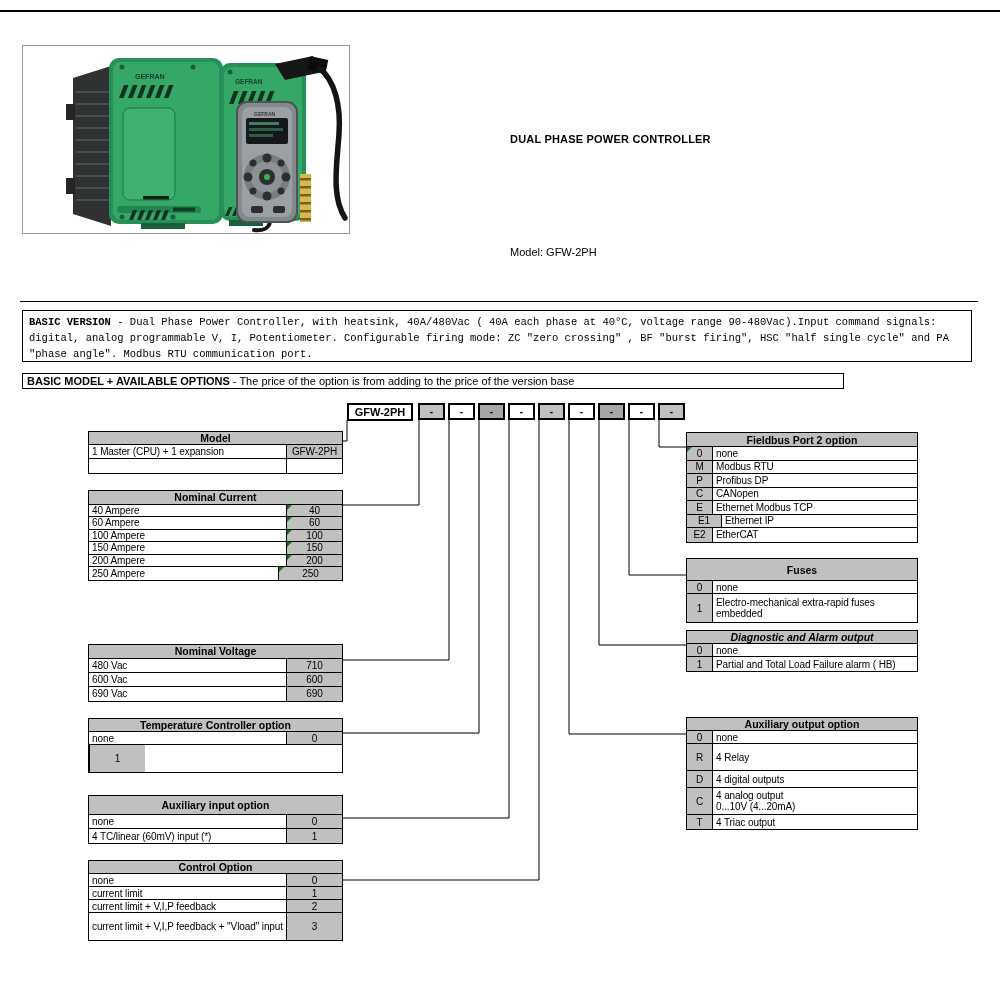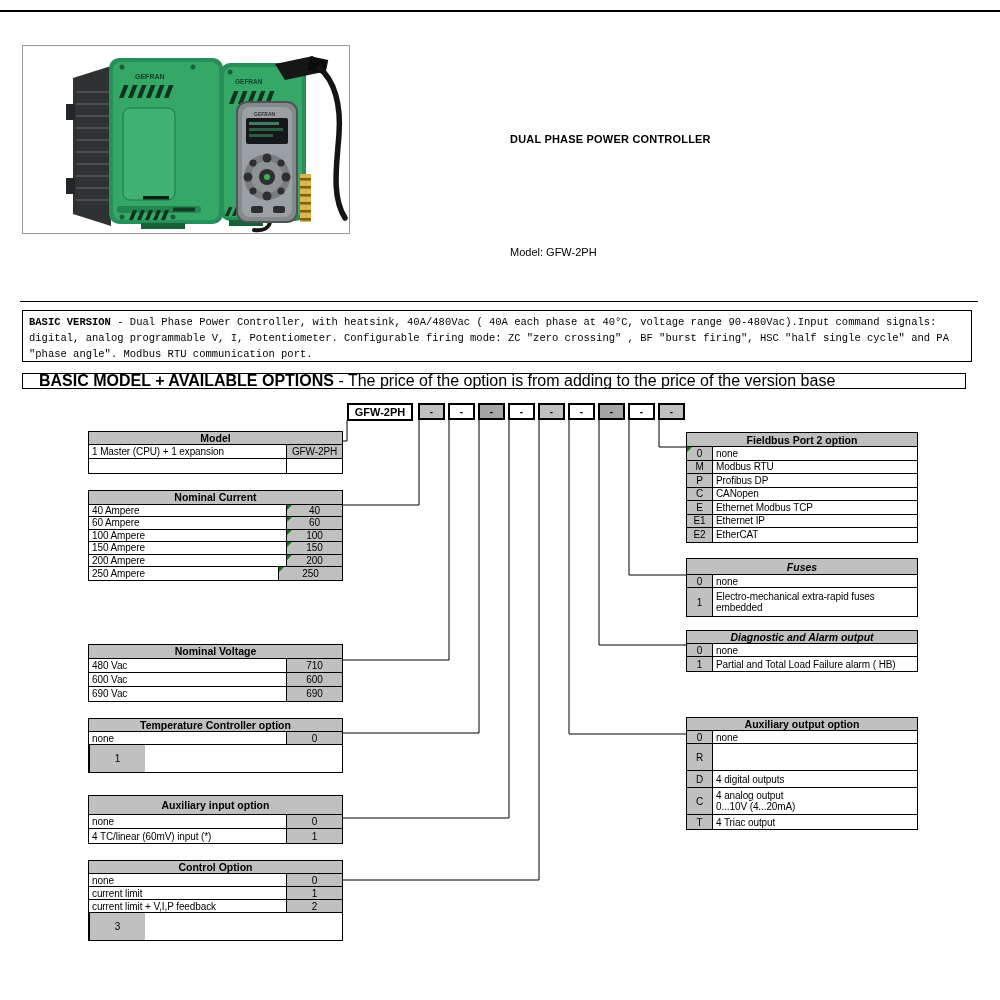--- a/index.html
+++ b/index.html
@@ -5,22 +5,22 @@
   html,body{margin:0;padding:0;background:#fff;}
   #canvas{position:relative;width:1000px;height:1000px;background:#fff;overflow:hidden;
           font-family:"Liberation Sans","DejaVu Sans",sans-serif;color:#000;}
   .top-rule{position:absolute;left:0;top:10px;width:1000px;height:2px;background:#000;}
   .mid-rule{position:absolute;left:20px;top:301px;width:958px;height:1px;background:#000;}
   .photo-frame{position:absolute;left:22px;top:45px;width:326px;height:187px;border:1px solid #9a9a9a;background:#fff;}
   .doc-title{position:absolute;left:510px;top:133px;font-size:11px;font-weight:bold;letter-spacing:0.2px;}
   .model-label{position:absolute;left:510px;top:246px;font-size:11px;}
   .desc-box{position:absolute;left:22px;top:310px;width:950px;height:52px;box-sizing:border-box;
             border:1px solid #000;padding:4px 6px;font-size:10.5px;line-height:1.5;font-family:Liberation Mono, monospace;}
-  .options-bar{position:absolute;left:22px;top:373px;width:944px;height:16px;box-sizing:border-box;
-               border:1px solid #000;padding:0 16px;font-size:16px;display:flex;align-items:center;
+  .options-bar{position:absolute;left:22px;top:373px;width:822px;height:16px;box-sizing:border-box;
+               border:1px solid #000;padding:0 4px;font-size:11px;display:flex;align-items:center;
                white-space:pre;overflow:hidden;}
   .b{font-weight:bold;}
   .code-base{position:absolute;left:347px;top:403px;width:66px;height:18px;box-sizing:border-box;
              border:2px solid #000;background:#fff;display:flex;align-items:center;justify-content:center;
              font-weight:bold;font-size:11px;z-index:3;}
   .dash-box{position:absolute;top:403px;width:27px;height:17px;box-sizing:border-box;border:2px solid #000;
             display:flex;align-items:center;justify-content:center;font-weight:bold;font-size:10px;z-index:3;}
   #connector-layer{position:absolute;left:0;top:0;width:1000px;height:1000px;z-index:1;}
   #connector-layer polyline{fill:none;stroke:#000;stroke-width:1;}
   .option-table{position:absolute;background:#fff;border:1.5px solid #000;z-index:2;font-size:10px;}
@@ -242,20 +242,21 @@
         </div>
         <div class="tbl-row" style="height: 13px;">
           <div class="cell-label">current limit</div>
           <div class="cell-code" style="width: 56px;">1</div>
         </div>
         <div class="tbl-row" style="height: 13px;">
           <div class="cell-label">current limit +  V,I,P feedback</div>
           <div class="cell-code" style="width: 56px;">2</div>
         </div>
         <div class="tbl-row" style="height: 27px;">
+          <div class="cell-label">current limit +  V,I,P feedback + "Vload" input</div>
           <div class="cell-code" style="width: 56px;">3</div>
         </div>
       </div>
       <div class="option-table side-left" style="left: 686px; top: 432px; width: 230px;">
         <div class="tbl-header" style="height: 14px;">Fieldbus Port 2 option</div>
         <div class="tbl-row" style="height: 13.5px;">
           <div class="cell-code" style="width: 26px;"><div class="flag"></div>0</div>
           <div class="cell-label">none</div>
         </div>
         <div class="tbl-row" style="height: 13.5px;">
@@ -268,30 +269,30 @@
         </div>
         <div class="tbl-row" style="height: 13.5px;">
           <div class="cell-code" style="width: 26px;">C</div>
           <div class="cell-label">CANopen</div>
         </div>
         <div class="tbl-row" style="height: 13.5px;">
           <div class="cell-code" style="width: 26px;">E</div>
           <div class="cell-label">Ethernet Modbus TCP</div>
         </div>
         <div class="tbl-row" style="height: 13.5px;">
-          <div class="cell-code" style="width: 26px;">E1</div>
+          <div class="cell-code" style="width: 35px;">E1</div>
           <div class="cell-label">Ethernet IP</div>
         </div>
         <div class="tbl-row" style="height: 13.5px;">
           <div class="cell-code" style="width: 26px;">E2</div>
           <div class="cell-label">EtherCAT</div>
         </div>
       </div>
       <div class="option-table side-left" style="left: 686px; top: 558px; width: 230px;">
-        <div class="tbl-header" style="height: 16px; font-style: italic;">Fuses</div>
+        <div class="tbl-header" style="height: 22px;">Fuses</div>
         <div class="tbl-row" style="height: 13px;">
           <div class="cell-code" style="width: 26px;">0</div>
           <div class="cell-label">none</div>
         </div>
         <div class="tbl-row" style="height: 28px;">
           <div class="cell-code" style="width: 26px;">1</div>
           <div class="cell-label">Electro-mechanical extra-rapid fuses embedded</div>
         </div>
       </div>
       <div class="option-table side-left" style="left: 686px; top: 630px; width: 230px;">
@@ -306,20 +307,21 @@
         </div>
       </div>
       <div class="option-table side-left" style="left: 686px; top: 717px; width: 230px;">
         <div class="tbl-header" style="height: 13px;">Auxiliary output option</div>
         <div class="tbl-row" style="height: 13px;">
           <div class="cell-code" style="width: 26px;">0</div>
           <div class="cell-label">none</div>
         </div>
         <div class="tbl-row" style="height: 27px;">
           <div class="cell-code" style="width: 26px;">R</div>
+          <div class="cell-label">4 Relay</div>
         </div>
         <div class="tbl-row" style="height: 17px;">
           <div class="cell-code" style="width: 26px;">D</div>
           <div class="cell-label">4 digital outputs</div>
         </div>
         <div class="tbl-row" style="height: 27px;">
           <div class="cell-code" style="width: 26px;">C</div>
           <div class="cell-label">4 analog output
 0...10V (4...20mA)</div>
         </div>

